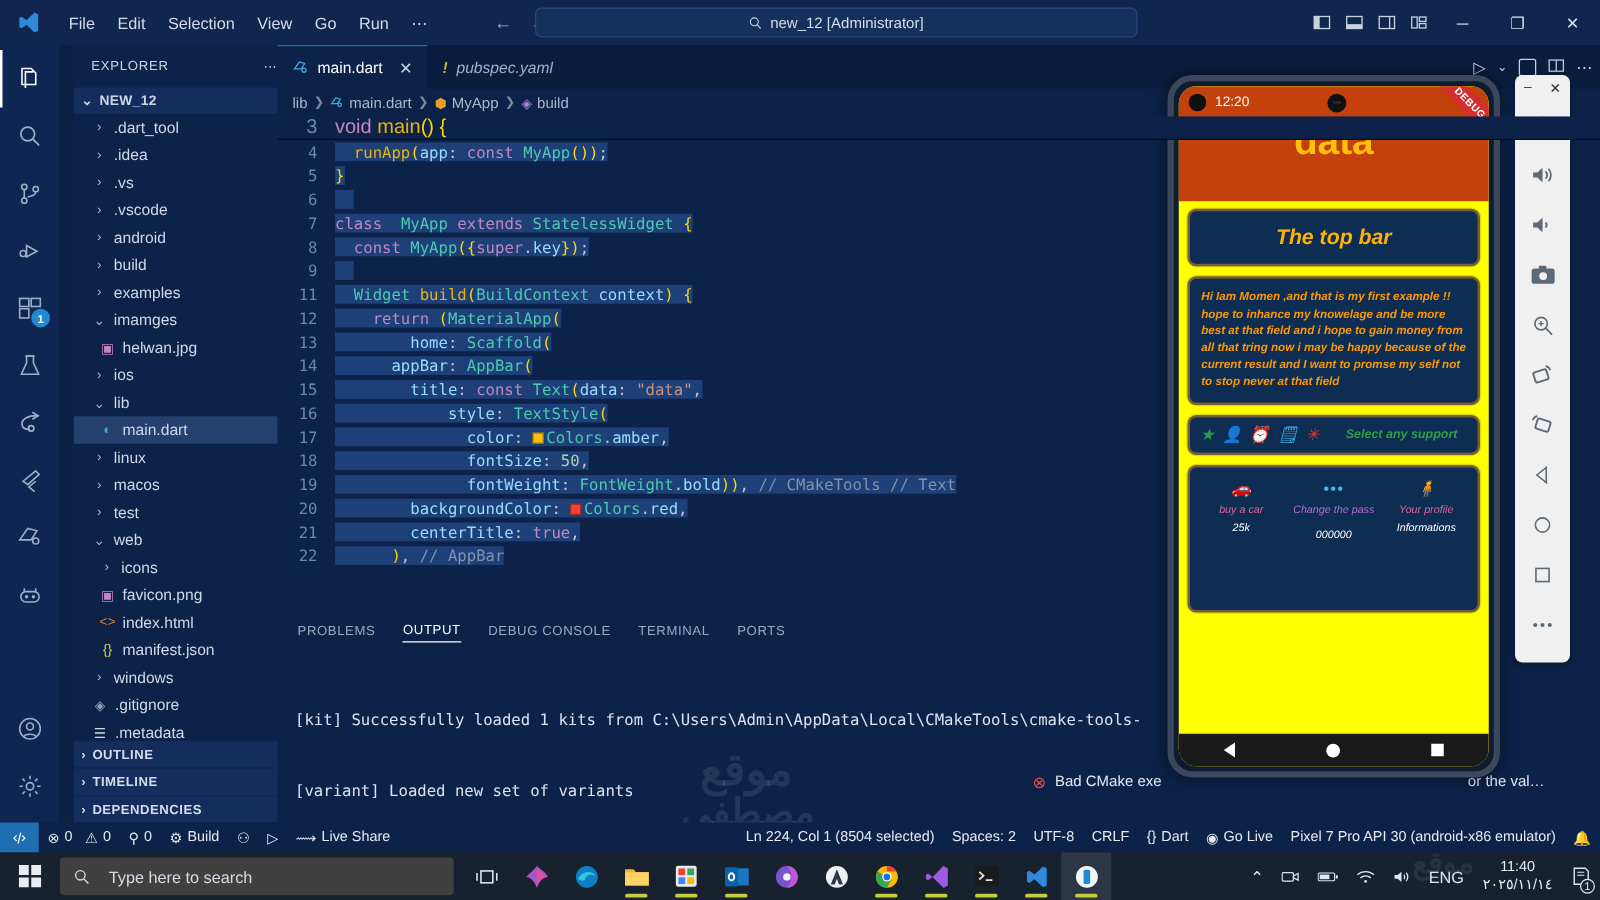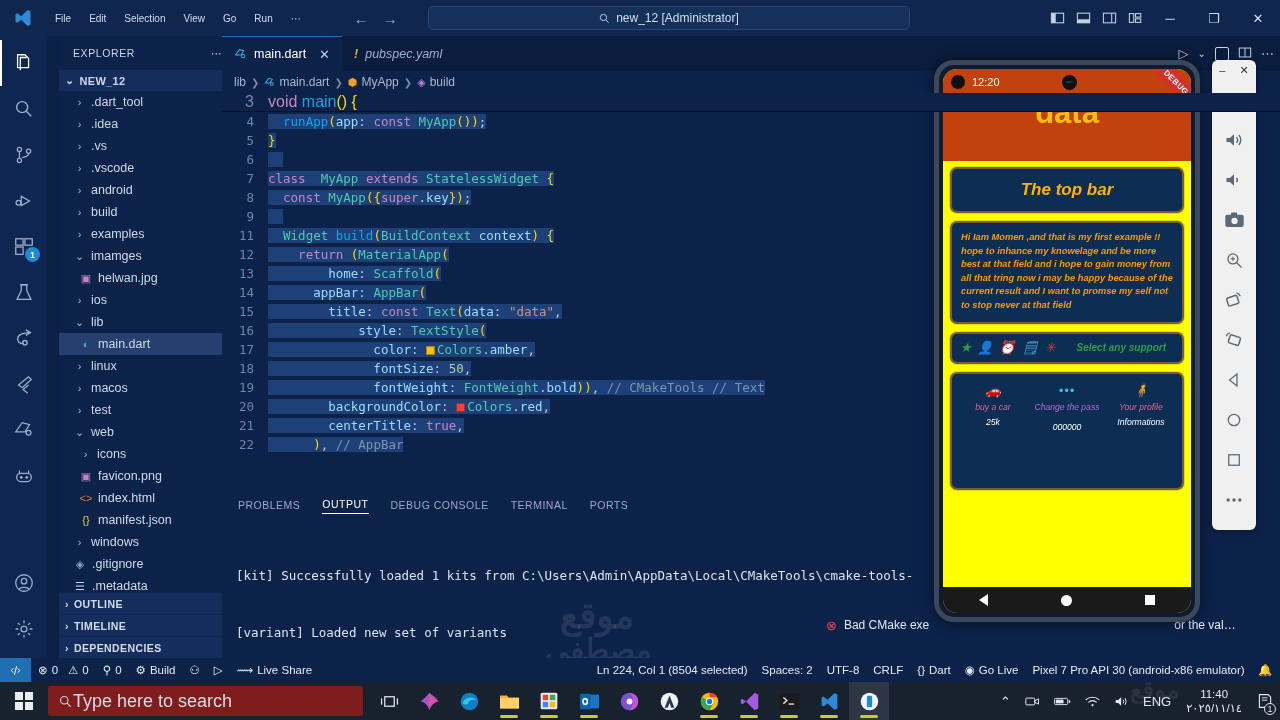--- a/index.html
+++ b/index.html
@@ -12,21 +12,21 @@
   .app { position: relative; width: 1280px; height: 720px; }
 
   
   .titlebar {
     position: absolute; left: 0; top: 0; width: 1280px; height: 36px;
     background: #10264f; display: flex; align-items: center;
     color: #cfd8e8; font-size: 12.5px;
   }
   .tb-logo { width: 46px; display:flex; align-items:center; justify-content:center; }
   .tb-menu { display: flex; align-items: center; gap: 0; }
-  .tb-menu-item { padding: 4px 9px; font-size: 10px; color: #d4dcea; cursor: default; }
+  .tb-menu-item { padding: 4px 9px; font-size: 13px; color: #d4dcea; cursor: default; }
   .tb-nav { display:flex; gap:14px; margin-left: 44px; color:#9fb0c9; font-size: 15px; }
   .tb-search {
     position: absolute; left: 428px; top: 6px; width: 482px; height: 24px;
     background: #16305c; border: 1px solid #29457c; border-radius: 5px;
     display: flex; align-items: center; justify-content: center; gap: 6px;
     font-size: 12px; color: #d6deec;
   }
   .tb-right { position: absolute; right: 0; top: 0; height: 36px; display: flex; align-items: center; }
   .tb-icon { width: 26px; height: 36px; display: flex; align-items: center; justify-content: center; color: #c8d2e3; }
   .tb-win { width: 44px; height: 36px; display:flex; align-items:center; justify-content:center; color:#d7dfec; font-size: 13px; }
@@ -107,21 +107,21 @@
     z-index: 4; border-bottom: 1px solid #060e1f;
   }
   .code { position: absolute; left: 0; top: 0; width: 100%;
     font-family: "DejaVu Sans Mono", monospace; font-size: 12.5px; line-height: 19px; }
   .ln { display: flex; height: 19px; }
   .ln .num { width: 46px; text-align: right; padding-right: 14px; color: #6c86ad; flex: none; }
   .ln .txt { white-space: pre; color: #d6deec; }
   .sel { background: #1d4079; }   
   .kw  { color: #c586c0; }   
   .ty  { color: #4ec9b0; }   
-  .fn  { color: #0ea5e9; }   
+  .fn  { color: #eab308; }   
   .str { color: #ce9178; }   
   .num2{ color: #b5cea8; }   
   .cm  { color: #7f93ab; }   
   .pr  { color: #9cdcfe; }   
   .pl  { color: #c8c8c8; }   
   .br1 { color: #ffd700; }
   .swatch { display:inline-block; width:9px; height:9px; vertical-align:-1px; margin-right:2px; border:1px solid #00000055;}
 
   
   .panel { position: absolute; left: 222px; top: 492px; width: 1058px; height: 166px; background: #0d2249; }
@@ -148,23 +148,23 @@
   .sb-itm { display: flex; align-items: center; gap: 4px; padding: 0 7px; height: 24px; }
   .sb-right { margin-left: auto; display: flex; align-items: center; }
 
   
   .taskbar {
     position: absolute; left: 0; top: 682px; width: 1280px; height: 38px;
     background: #18212e; display: flex; align-items: center;
   }
   .tk-start { width: 48px; height: 38px; display:flex; align-items:center; justify-content:center; }
   .tk-search {
-    width: 315px; height: 30px; background: #7f1d1d; border-radius: 3px;
-    display: flex; align-items: center; gap: 1px; padding-left: 11px;
-    color: #d6dce6; font-size: 18px;
+    width: 315px; height: 30px; background: #404040; border-radius: 3px;
+    display: flex; align-items: center; gap: 15px; padding-left: 11px;
+    color: #d6dce6; font-size: 13px;
   }
   .tk-icons { display: flex; align-items: center; margin-left: 6px; }
   .tk-ic { width: 40px; height: 38px; display:flex; align-items:center; justify-content:center; position: relative; }
   .tk-ic.active { background: #2c3644; }
   .tk-ic .underline { position:absolute; bottom:2px; left:11px; width:18px; height:3px; background:#c5cd3c; border-radius:2px;}
   .tk-tray { margin-left: auto; display: flex; align-items: center; gap: 0; color:#e2e7ef; }
   .tk-tray .ti { padding: 0 7px; height: 38px; display:flex; align-items:center; justify-content:center; font-size: 13px; }
   .tk-clock { text-align: center; line-height: 14px; font-size: 11.5px; padding: 0 8px; color:#e6ebf3; }
   .tk-notif { padding: 0 10px 0 6px; position: relative; }
 

